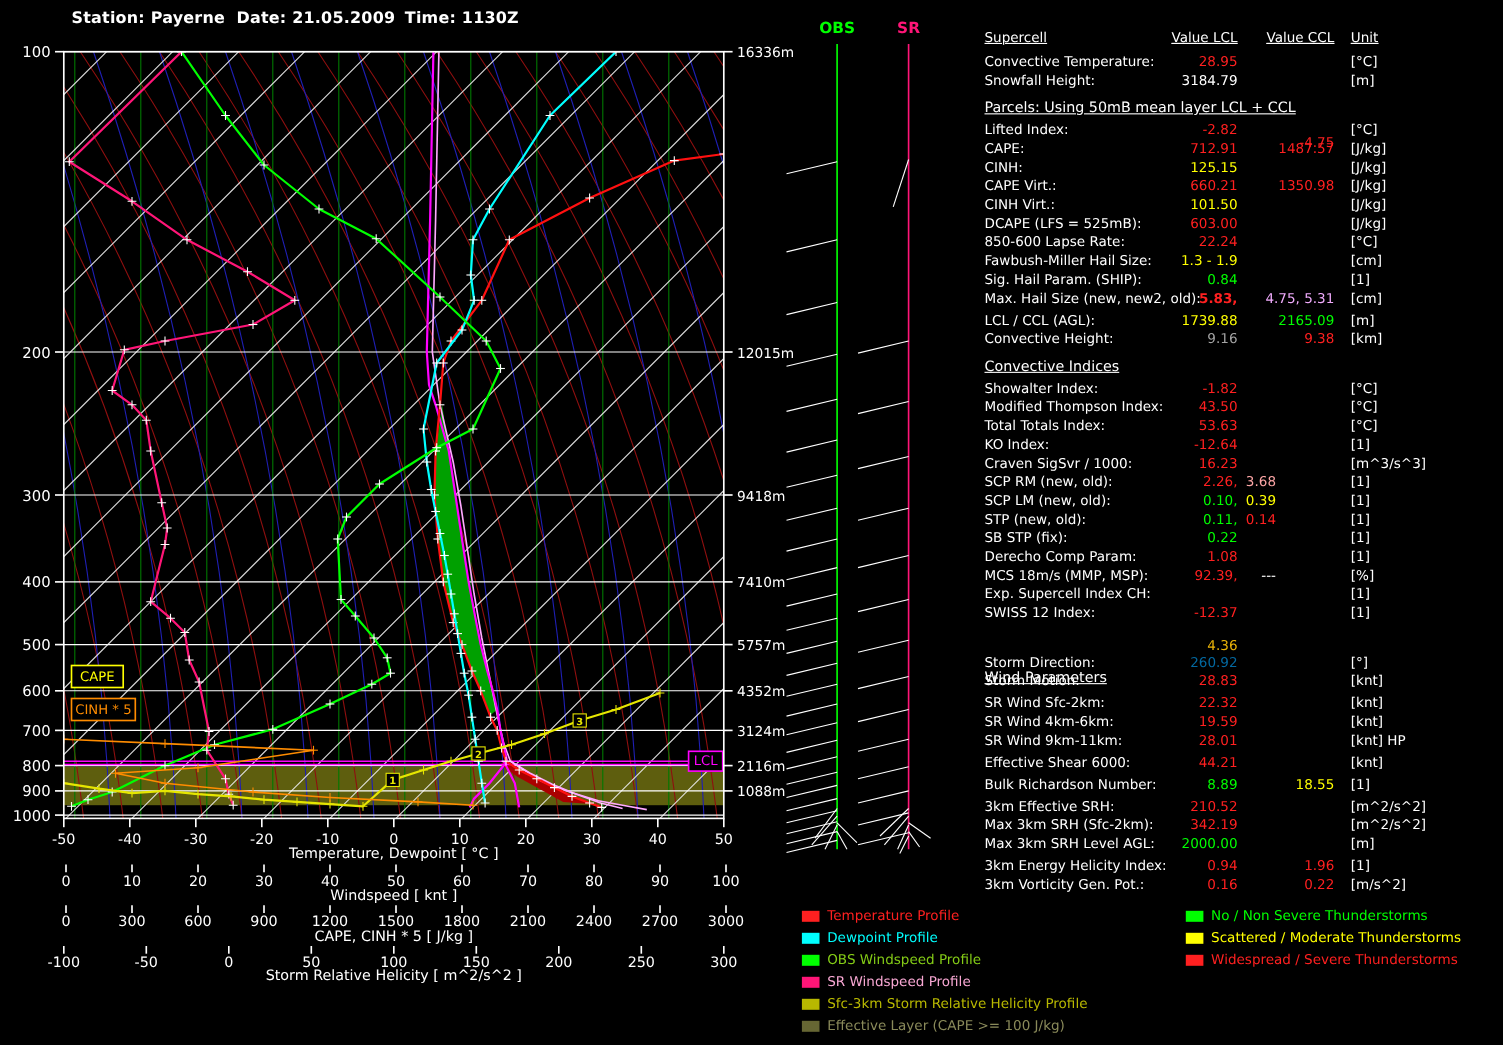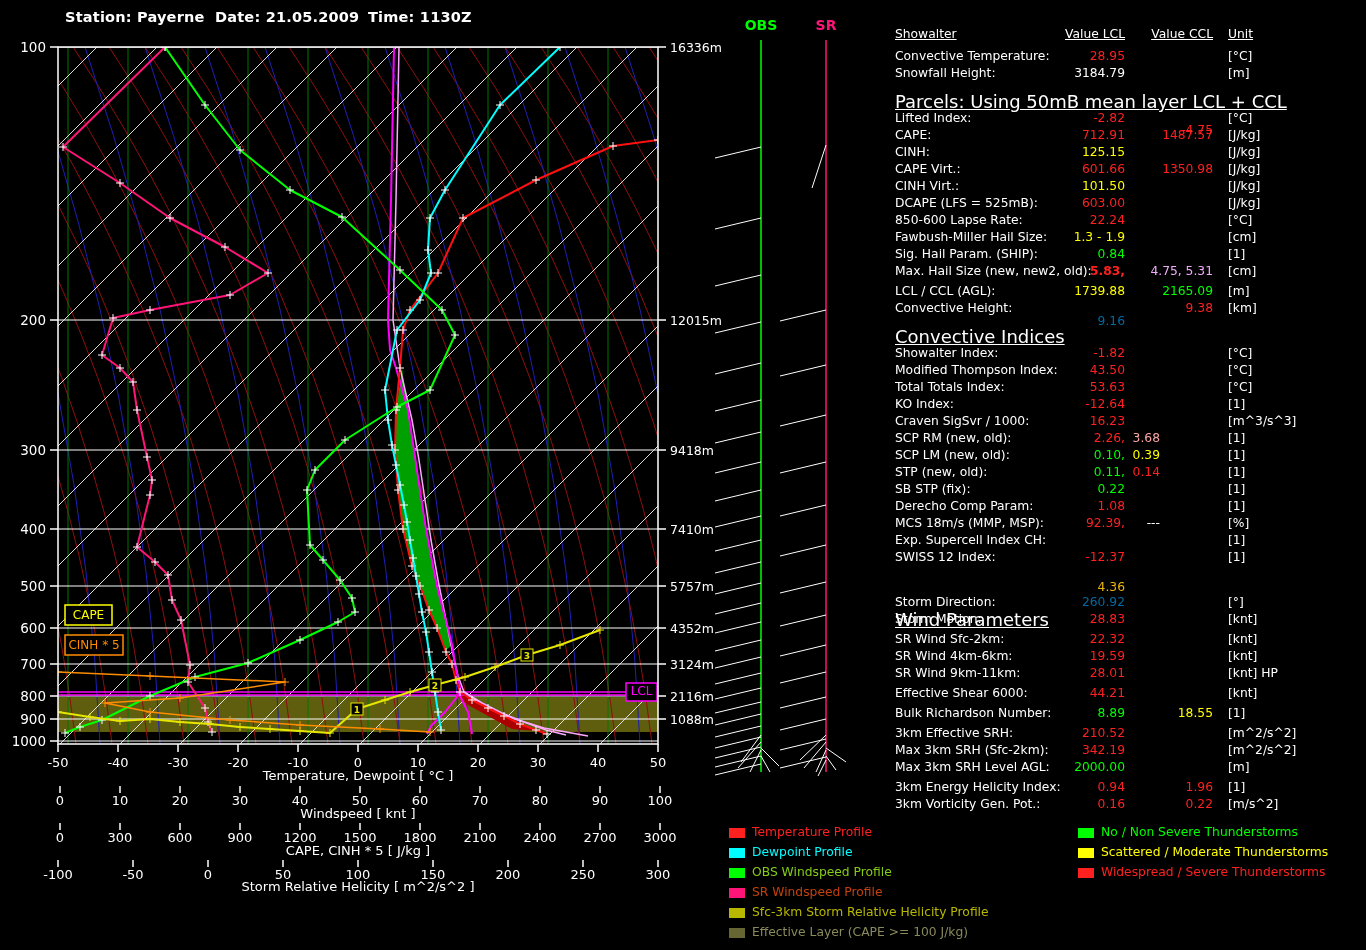--- a/index.html
+++ b/index.html
@@ -7,21 +7,21 @@
          font-family:"DejaVu Sans", "Liberation Sans", sans-serif;}
   .hdr{position:absolute;top:9px;color:#fff;font-size:14.5px;font-weight:bold;letter-spacing:.2px;}
   #chart-svg{position:absolute;left:0;top:0;}
   
   .trow{position:absolute;left:895px;width:470px;height:16px;font-size:12.3px;color:#fff;white-space:nowrap;}
   .trow .lbl{position:absolute;left:0;color:#fff;}
   .trow .lcl{position:absolute;left:0;width:230px;text-align:right;}
   .trow .ccl{position:absolute;left:0;width:318px;text-align:right;}
   .trow .unit{position:absolute;left:333px;}
   .thead span, .tsect{text-decoration:underline;}
-  .tsect{position:absolute;left:895px;font-size:18px;color:#fff;white-space:nowrap;}
+  .tsect{position:absolute;left:895px;font-size:13px;color:#fff;white-space:nowrap;}
   
   .leg{position:absolute;height:16px;font-size:12.3px;white-space:nowrap;}
   .leg .sw{position:absolute;left:0;top:3px;width:16px;height:10px;}
   .leg .lt{position:absolute;left:23px;top:0;}
 </style>
 </head>
 <body>
 
 <div class="stage">
   <div class="hdr" style="left:65px">Station: Payerne</div>
@@ -647,21 +647,21 @@
         <line x1="826" y1="742" x2="804" y2="768" stroke="#fff" stroke-width="1" opacity="1"></line>
         <line x1="826" y1="750" x2="816" y2="772" stroke="#fff" stroke-width="1" opacity="1"></line>
         <line x1="826" y1="756" x2="836" y2="770" stroke="#fff" stroke-width="1" opacity="1"></line>
         <line x1="826" y1="748" x2="846" y2="762" stroke="#fff" stroke-width="1" opacity="1"></line>
         <line x1="826" y1="760" x2="818" y2="776" stroke="#fff" stroke-width="1" opacity="1"></line>
       </g>
     </svg>
 
   <div id="table-mount">
       <div class="trow thead" style="top: 27px;">
-        <span class="lbl">Showalter</span>
+        <span class="lbl">Supercell</span>
         <span class="lcl"><span>Value LCL</span></span>
         <span class="ccl"><span>Value CCL</span></span>
         <span class="unit"><span>Unit</span></span>
       </div>
       <div class="trow" style="top: 49px;">
         <span class="lbl">Convective Temperature:</span>
         <span class="lcl" style="color: rgb(255, 32, 32);">28.95</span>
         <span class="unit">[°C]</span>
       </div>
       <div class="trow" style="top: 66px;">
@@ -682,21 +682,21 @@
         <span class="ccl" style="color: rgb(255, 32, 32);">1487.57</span>
         <span class="unit">[J/kg]</span>
       </div>
       <div class="trow" style="top: 145px;">
         <span class="lbl">CINH:</span>
         <span class="lcl" style="color: rgb(255, 255, 0);">125.15</span>
         <span class="unit">[J/kg]</span>
       </div>
       <div class="trow" style="top: 162px;">
         <span class="lbl">CAPE Virt.:</span>
-        <span class="lcl" style="color: rgb(255, 32, 32);">601.66</span>
+        <span class="lcl" style="color: rgb(255, 32, 32);">660.21</span>
         <span class="ccl" style="color: rgb(255, 32, 32);">1350.98</span>
         <span class="unit">[J/kg]</span>
       </div>
       <div class="trow" style="top: 179px;">
         <span class="lbl">CINH Virt.:</span>
         <span class="lcl" style="color: rgb(255, 255, 0);">101.50</span>
         <span class="unit">[J/kg]</span>
       </div>
       <div class="trow" style="top: 196px;">
         <span class="lbl">DCAPE (LFS = 525mB):</span>
@@ -725,21 +725,21 @@
         <span class="unit">[cm]</span>
       </div>
       <div class="trow" style="top: 284px;">
         <span class="lbl">LCL / CCL (AGL):</span>
         <span class="lcl" style="color: rgb(255, 255, 0);">1739.88</span>
         <span class="ccl" style="color: rgb(0, 255, 0);">2165.09</span>
         <span class="unit">[m]</span>
       </div>
       <div class="trow" style="top: 301px;">
         <span class="lbl">Convective Height:</span>
-        <span class="lcl" style="color: #0369a1; margin-top: 13px;">9.16</span>
+        <span class="lcl" style="color: #a3a3a3;">9.16</span>
         <span class="ccl" style="color: rgb(255, 32, 32);">9.38</span>
         <span class="unit">[km]</span>
       </div>
       <div class="tsect" style="top: 326px;">Convective Indices</div>
       <div class="trow" style="top: 346px;">
         <span class="lbl">Showalter Index:</span>
         <span class="lcl" style="color: rgb(255, 32, 32);">-1.82</span>
         <span class="unit">[°C]</span>
       </div>
       <div class="trow" style="top: 363px;">
@@ -879,21 +879,21 @@
       <div class="leg" style="left: 729px; top: 845px;">
         <span class="sw" style="background: rgb(0, 255, 255);"></span>
         <span class="lt" style="color: rgb(0, 255, 255);">Dewpoint Profile</span>
       </div>
       <div class="leg" style="left: 729px; top: 865px;">
         <span class="sw" style="background: rgb(0, 255, 0);"></span>
         <span class="lt" style="color: #84cc16;">OBS Windspeed Profile</span>
       </div>
       <div class="leg" style="left: 729px; top: 885px;">
         <span class="sw" style="background: rgb(255, 21, 119);"></span>
-        <span class="lt" style="color: #c2410c;">SR Windspeed Profile</span>
+        <span class="lt" style="color: #f9a8d4;">SR Windspeed Profile</span>
       </div>
       <div class="leg" style="left: 729px; top: 905px;">
         <span class="sw" style="background: rgb(184, 184, 0);"></span>
         <span class="lt" style="color: rgb(184, 184, 0);">Sfc-3km Storm Relative Helicity Profile</span>
       </div>
       <div class="leg" style="left: 729px; top: 925px;">
         <span class="sw" style="background: rgb(102, 102, 51);"></span>
         <span class="lt" style="color: rgb(138, 138, 90);">Effective Layer (CAPE &gt;= 100 J/kg)</span>
       </div>
       <div class="leg" style="left: 1078px; top: 825px;">

